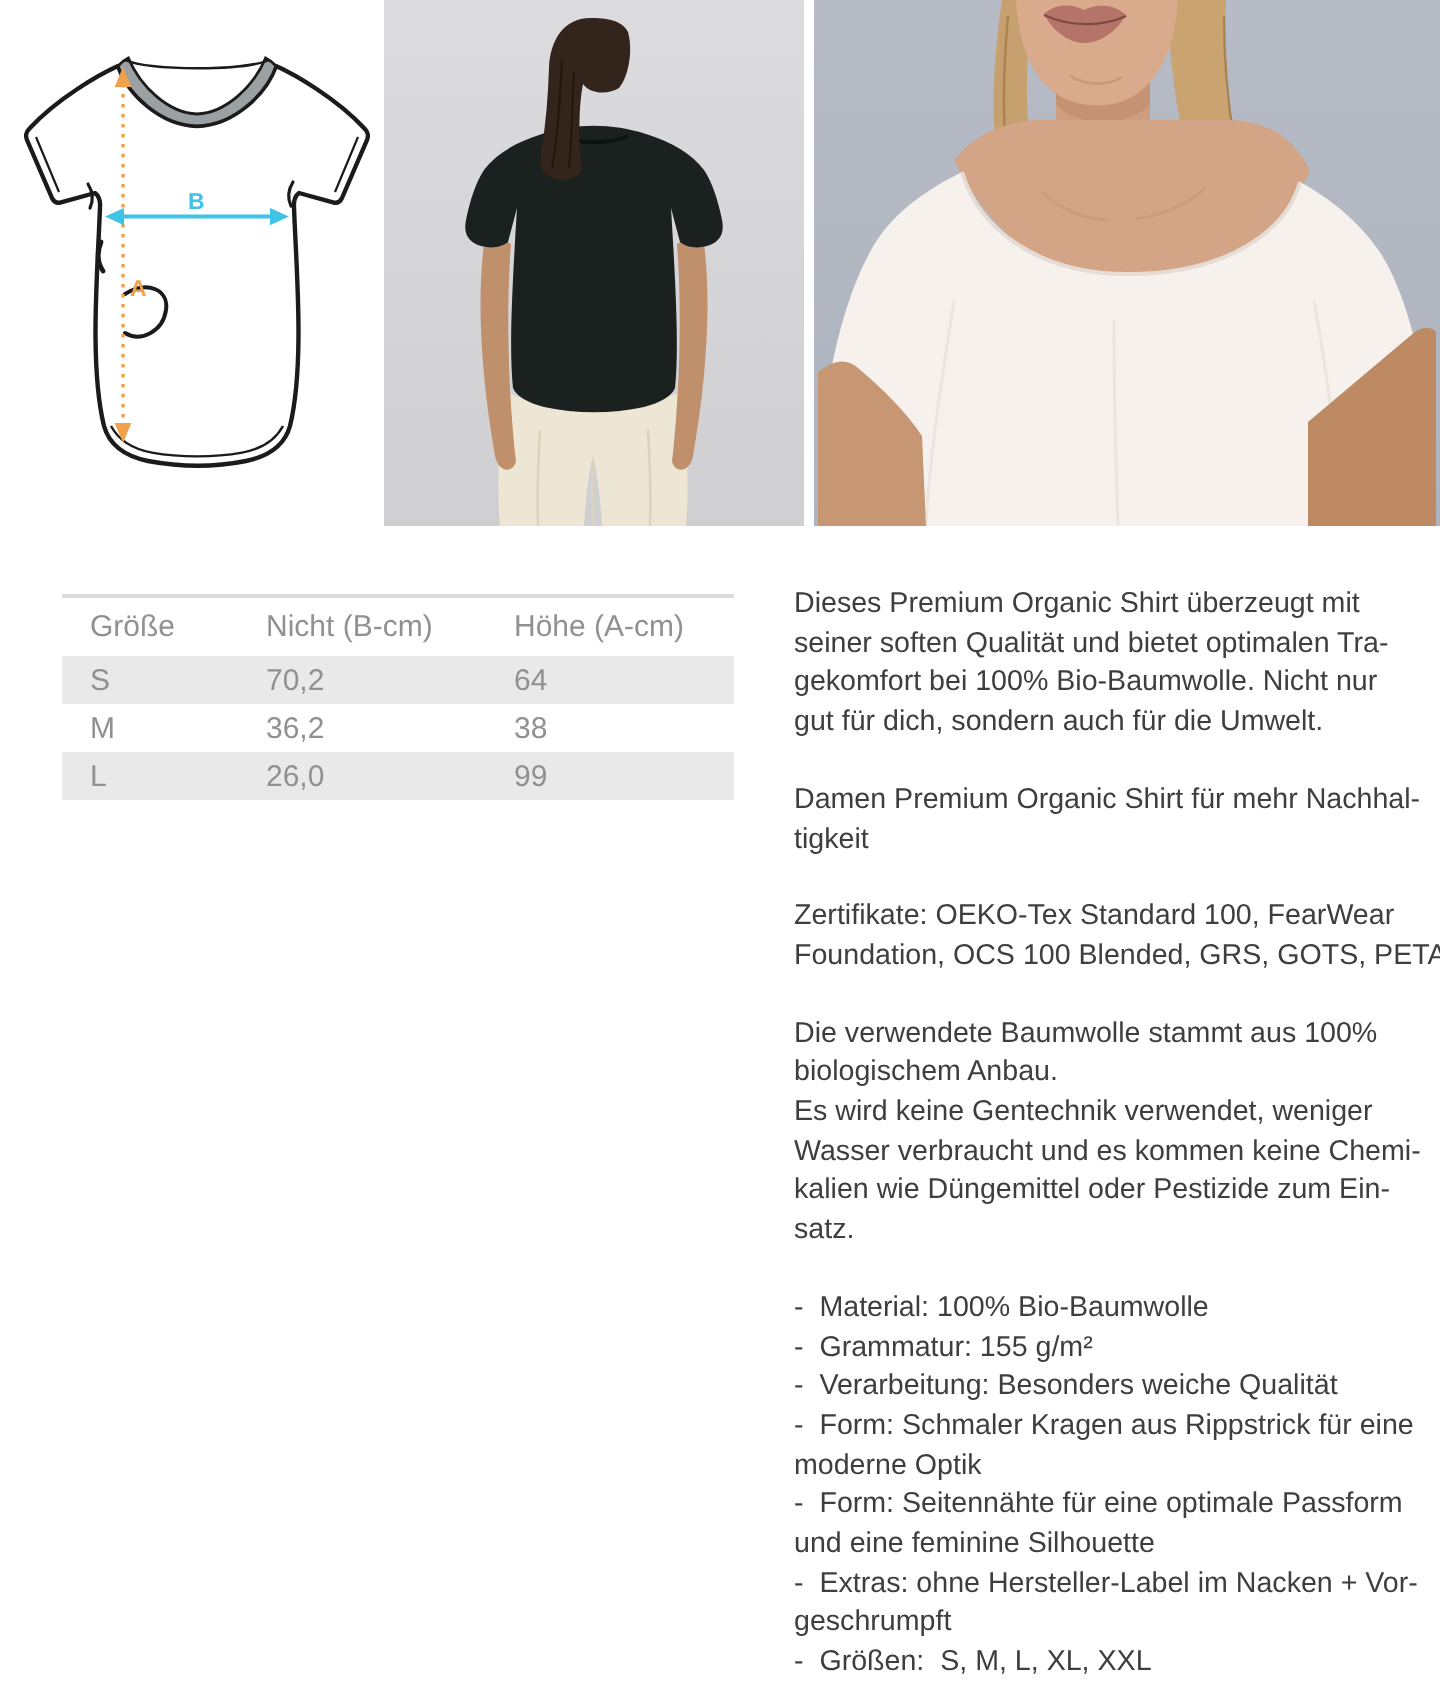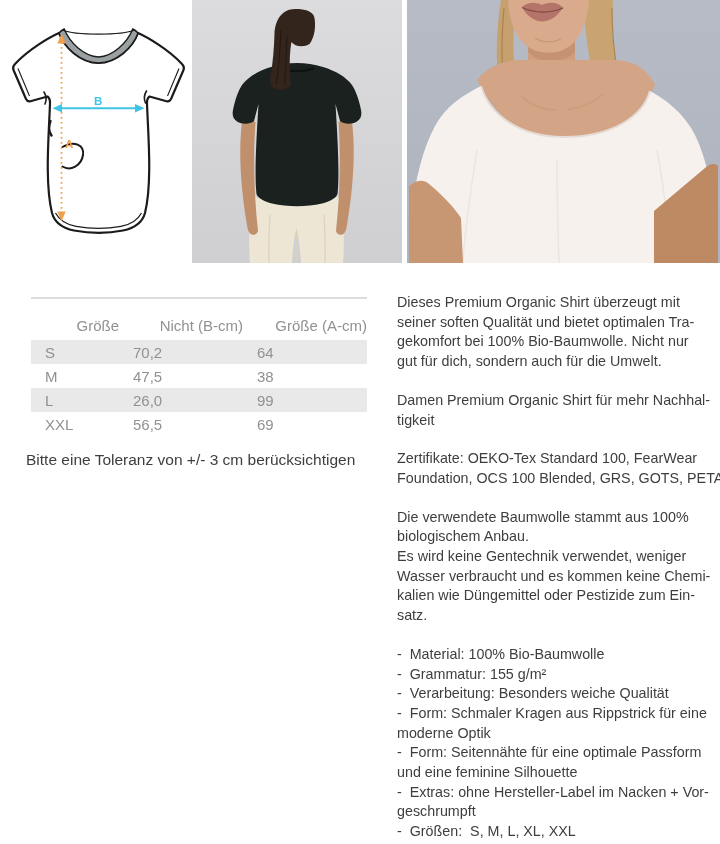--- a/index.html
+++ b/index.html
@@ -10,21 +10,21 @@
   .img-box{position:absolute;top:0;height:263px;overflow:hidden;}
   #diagram-box{left:0;width:190px;background:#fff;}
   #photo-back-box{left:192px;width:210px;}
   #photo-front-box{left:407px;width:313px;}
   .img-box svg{display:block;width:100%;height:100%;}
 
   
   #size-section{position:absolute;left:31px;top:297px;width:336px;}
   table.size{border-collapse:collapse;width:336px;border-top:2px solid #dcdcdc;
              font-size:15px;color:#919191;}
-  table.size th{font-weight:normal;text-align:right;height:29px;padding:12px 0 0 14px;vertical-align:middle;}
+  table.size th{font-weight:normal;text-align:left;height:29px;padding:0 0 0 14px;vertical-align:middle;}
   table.size td{height:24px;padding:0 0 0 14px;vertical-align:middle;}
   table.size col.c1{width:88px;} table.size col.c2{width:124px;} table.size col.c3{width:124px;}
   table.size tbody tr:nth-child(odd){background:#e9e9e9;}
 
   #tolerance-note{position:absolute;left:-5px;top:154px;width:400px;
                   font-size:15.5px;color:#3e3e3e;}
 
   
   #description{position:absolute;left:397px;top:293px;width:340px;
                font-size:14.3px;line-height:19.7px;color:#3e3e3e;}
@@ -119,47 +119,41 @@
     <table class="size">
       <colgroup>
           <col class="c1">
           <col class="c2">
           <col class="c3">
         </colgroup>
       <thead>
         <tr>
           <th>Größe</th>
           <th>Nicht (B-cm)</th>
-          <th>Größe (A-cm)</th>
+          <th>Höhe (A-cm)</th>
         </tr>
       </thead>
       <tbody>
         <tr>
           <td>S</td>
           <td>70,2</td>
           <td>64</td>
         </tr>
         <tr>
           <td>M</td>
-          <td>47,5</td>
+          <td>36,2</td>
           <td>38</td>
         </tr>
         <tr>
           <td>L</td>
           <td>26,0</td>
           <td>99</td>
         </tr>
-        <tr>
-          <td>XXL</td>
-          <td>56,5</td>
-          <td>69</td>
-        </tr>
       </tbody>
     </table>
-    <div id="tolerance-note">Bitte eine Toleranz von +/- 3 cm berücksichtigen</div>
   </div>
 
   <div id="description">
     <p>Dieses Premium Organic Shirt überzeugt mit
 seiner soften Qualität und bietet optimalen Tra-
 gekomfort bei 100% Bio-Baumwolle. Nicht nur
 gut für dich, sondern auch für die Umwelt.</p>
     <p>Damen Premium Organic Shirt für mehr Nachhal-
 tigkeit</p>
     <p>Zertifikate: OEKO-Tex Standard 100, FearWear

